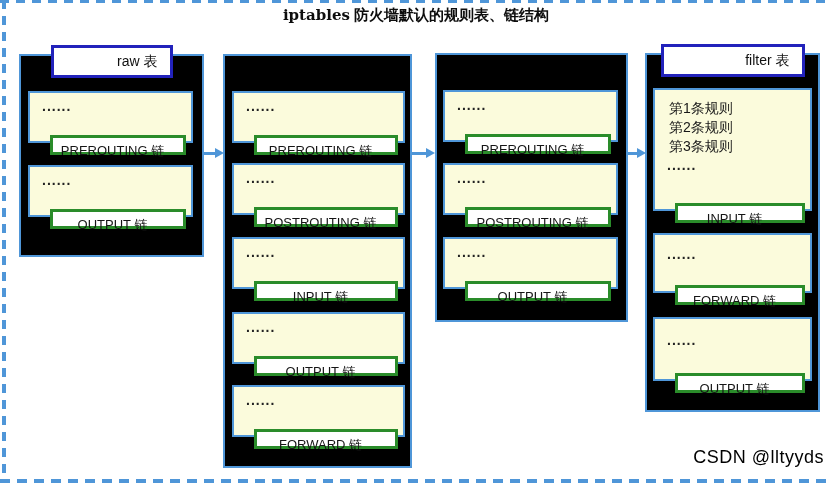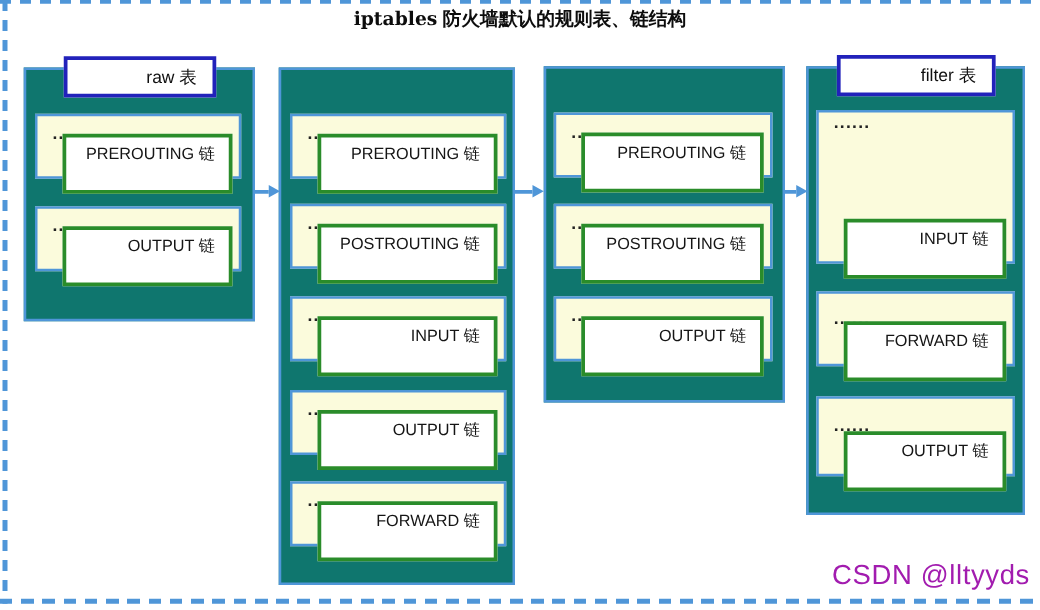--- a/index.html
+++ b/index.html
@@ -11,39 +11,39 @@
     background:repeating-linear-gradient(90deg,#4f96d8 0 9px,transparent 9px 16px);}
   .dash-left{left:2px;top:0;width:4px;height:483px;
     background:repeating-linear-gradient(180deg,#4f96d8 0 9px,transparent 9px 16px);}
   .dash-bottom{left:0;top:479px;width:832px;height:4px;
     background:repeating-linear-gradient(90deg,#4f96d8 0 10px,transparent 10px 17px);}
   
   .title{position:absolute;top:6px;left:0;width:100%;text-align:center;
          font-size:15px;font-weight:bold;color:#0d0d0d;}
   .title-en{font-family:"DejaVu Serif",serif;}
   
-  .col{position:absolute;background:#0f766e;border:2px solid #4f96d8;box-sizing:border-box;}
+  .col{position:absolute;background:#000000;border:2px solid #4f96d8;box-sizing:border-box;}
   .tname{position:absolute;top:-11px;left:50%;transform:translateX(-50%);
          width:122px;height:33px;box-sizing:border-box;border:3px solid #2222bb;
          background:#fff;text-align:right;padding-right:12px;font-size:14px;
          line-height:27px;color:#101010;white-space:nowrap;}
   .grp{position:absolute;box-sizing:border-box;background:#fbfbdc;border:2px solid #4f96d8;}
   .dots{font-weight:bold;font-size:14px;letter-spacing:1px;color:#222;
         padding:6px 0 0 12px;line-height:14px;}
-  .chain{position:absolute;left:20px;right:5px;bottom:-14px;height:48px;
+  .chain{position:absolute;left:20px;right:5px;bottom:-14px;height:20px;
          box-sizing:border-box;background:#fff;border:3px solid #2a8c2a;
-         text-align:right;padding-right:11px;font-size:13px;line-height:26px;
+         text-align:center;padding-right:11px;font-size:13px;line-height:26px;
          color:#151515;white-space:nowrap;}
   .rules{padding:9px 0 2px 14px;font-size:14px;line-height:19px;color:#161616;}
   
   .arrow{position:absolute;height:3px;background:#4f96d8;}
   .arrow::after{content:"";position:absolute;right:-9px;top:-4px;width:0;height:0;
     border-left:9px solid #4f96d8;border-top:5.5px solid transparent;
     border-bottom:5.5px solid transparent;}
-  .watermark{position:absolute;top:447px;right:8px;font-size:22px;color:#a21caf;
+  .watermark{position:absolute;top:447px;right:8px;font-size:18px;color:#000000;
     letter-spacing:.5px;}
 </style>
 </head>
 <body>
 
 <div class="stage">
 
   <div class="dash dash-top"></div>
   <div class="dash dash-left"></div>
   <div class="dash dash-bottom"></div>
@@ -94,22 +94,27 @@
       <div class="dots">......</div>
       <div class="chain">POSTROUTING 链</div>
     </div>
     <div class="grp" style="left:6px;top:182px;width:175px;height:52px">
       <div class="dots">......</div>
       <div class="chain">OUTPUT 链</div>
     </div>
   </div>
 
   <div class="col" style="left:645px;top:53px;width:175px;height:359px">
-    <div class="tname" style="width:127px">filter 表</div>
+    <div class="tname" style="width:144px">filter 表</div>
     <div class="grp" style="left:6px;top:33px;width:159px;height:123px">
+      <div class="rules">
+        <div>第1条规则</div>
+        <div>第2条规则</div>
+        <div>第3条规则</div>
+      </div>
       <div class="dots" style="padding-top:0">......</div>
       <div class="chain">INPUT 链</div>
     </div>
     <div class="grp" style="left:6px;top:178px;width:159px;height:60px">
       <div class="dots" style="padding-top:12px">......</div>
       <div class="chain">FORWARD 链</div>
     </div>
     <div class="grp" style="left:6px;top:262px;width:159px;height:64px">
       <div class="dots" style="padding-top:14px">......</div>
       <div class="chain">OUTPUT 链</div>

